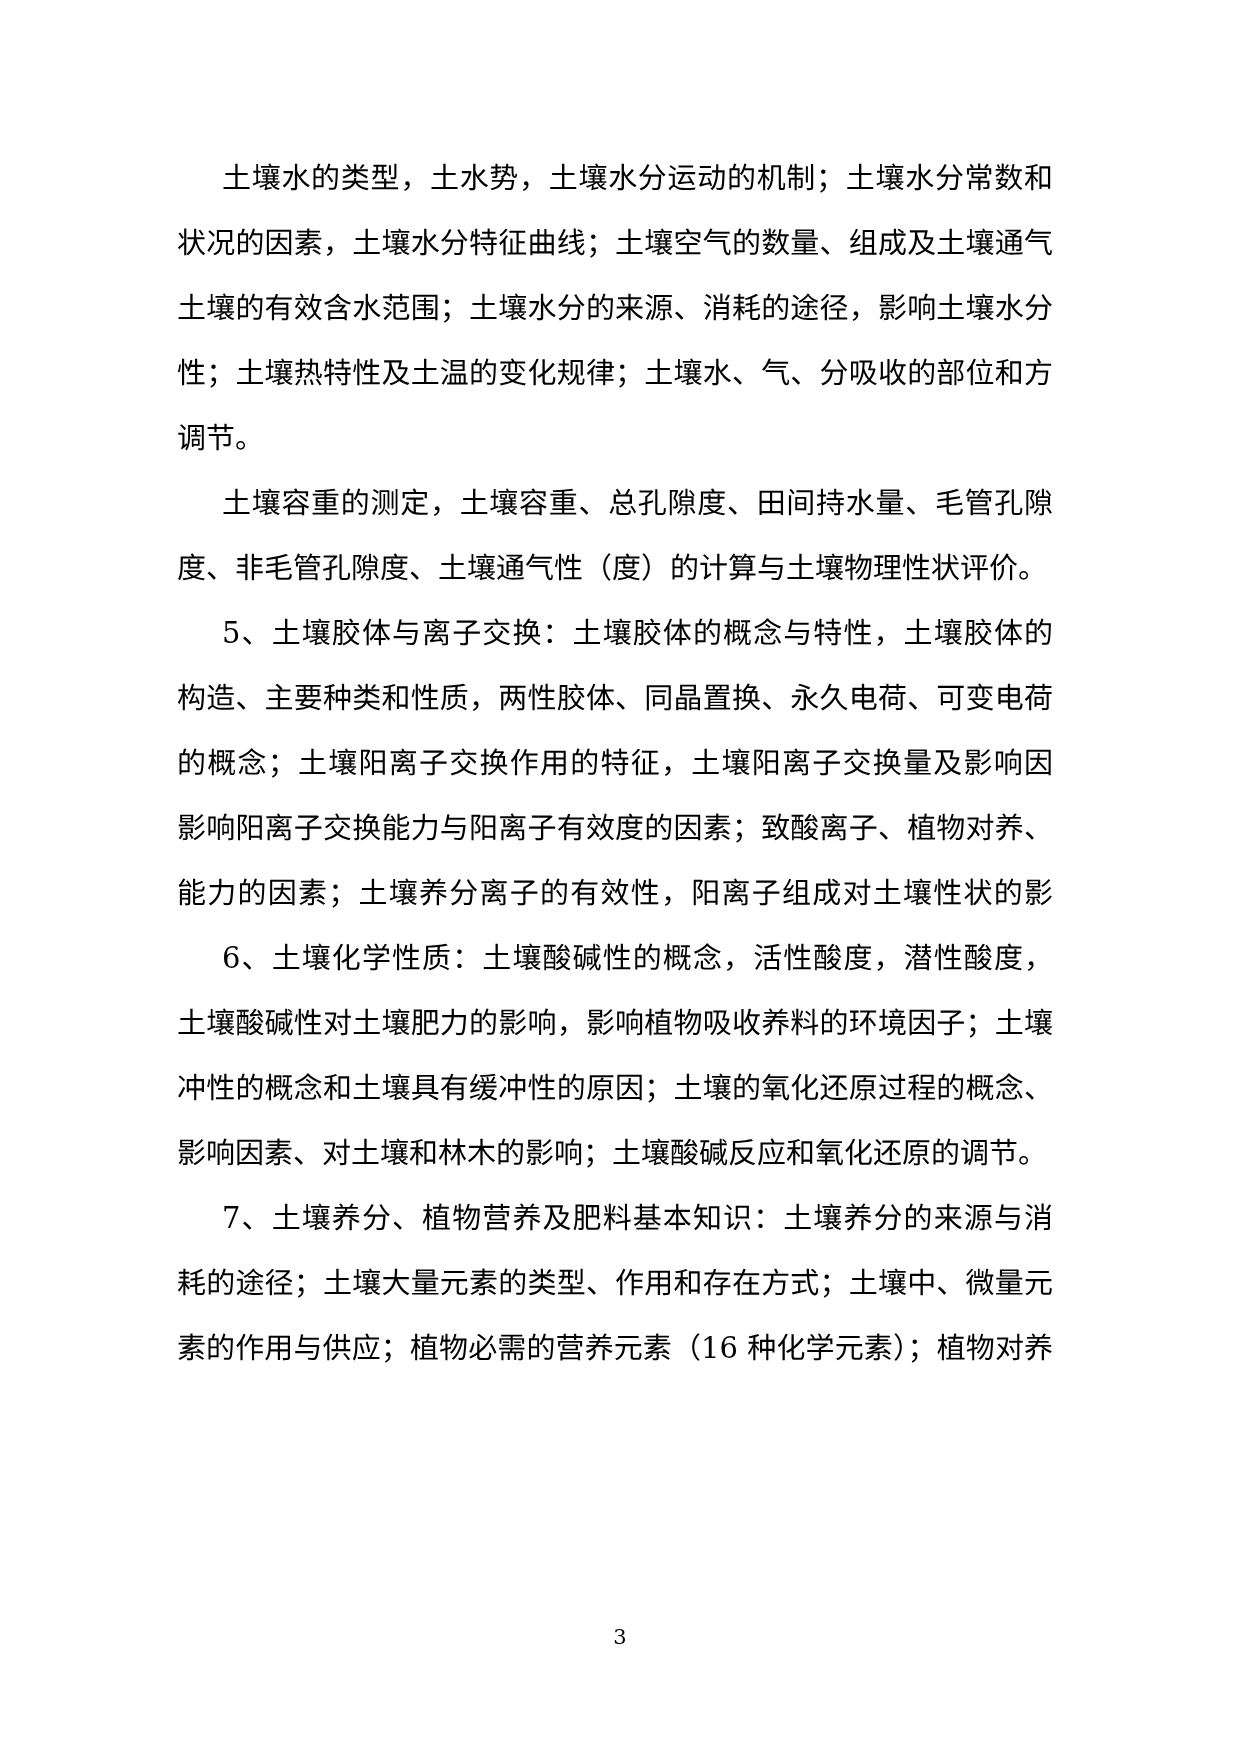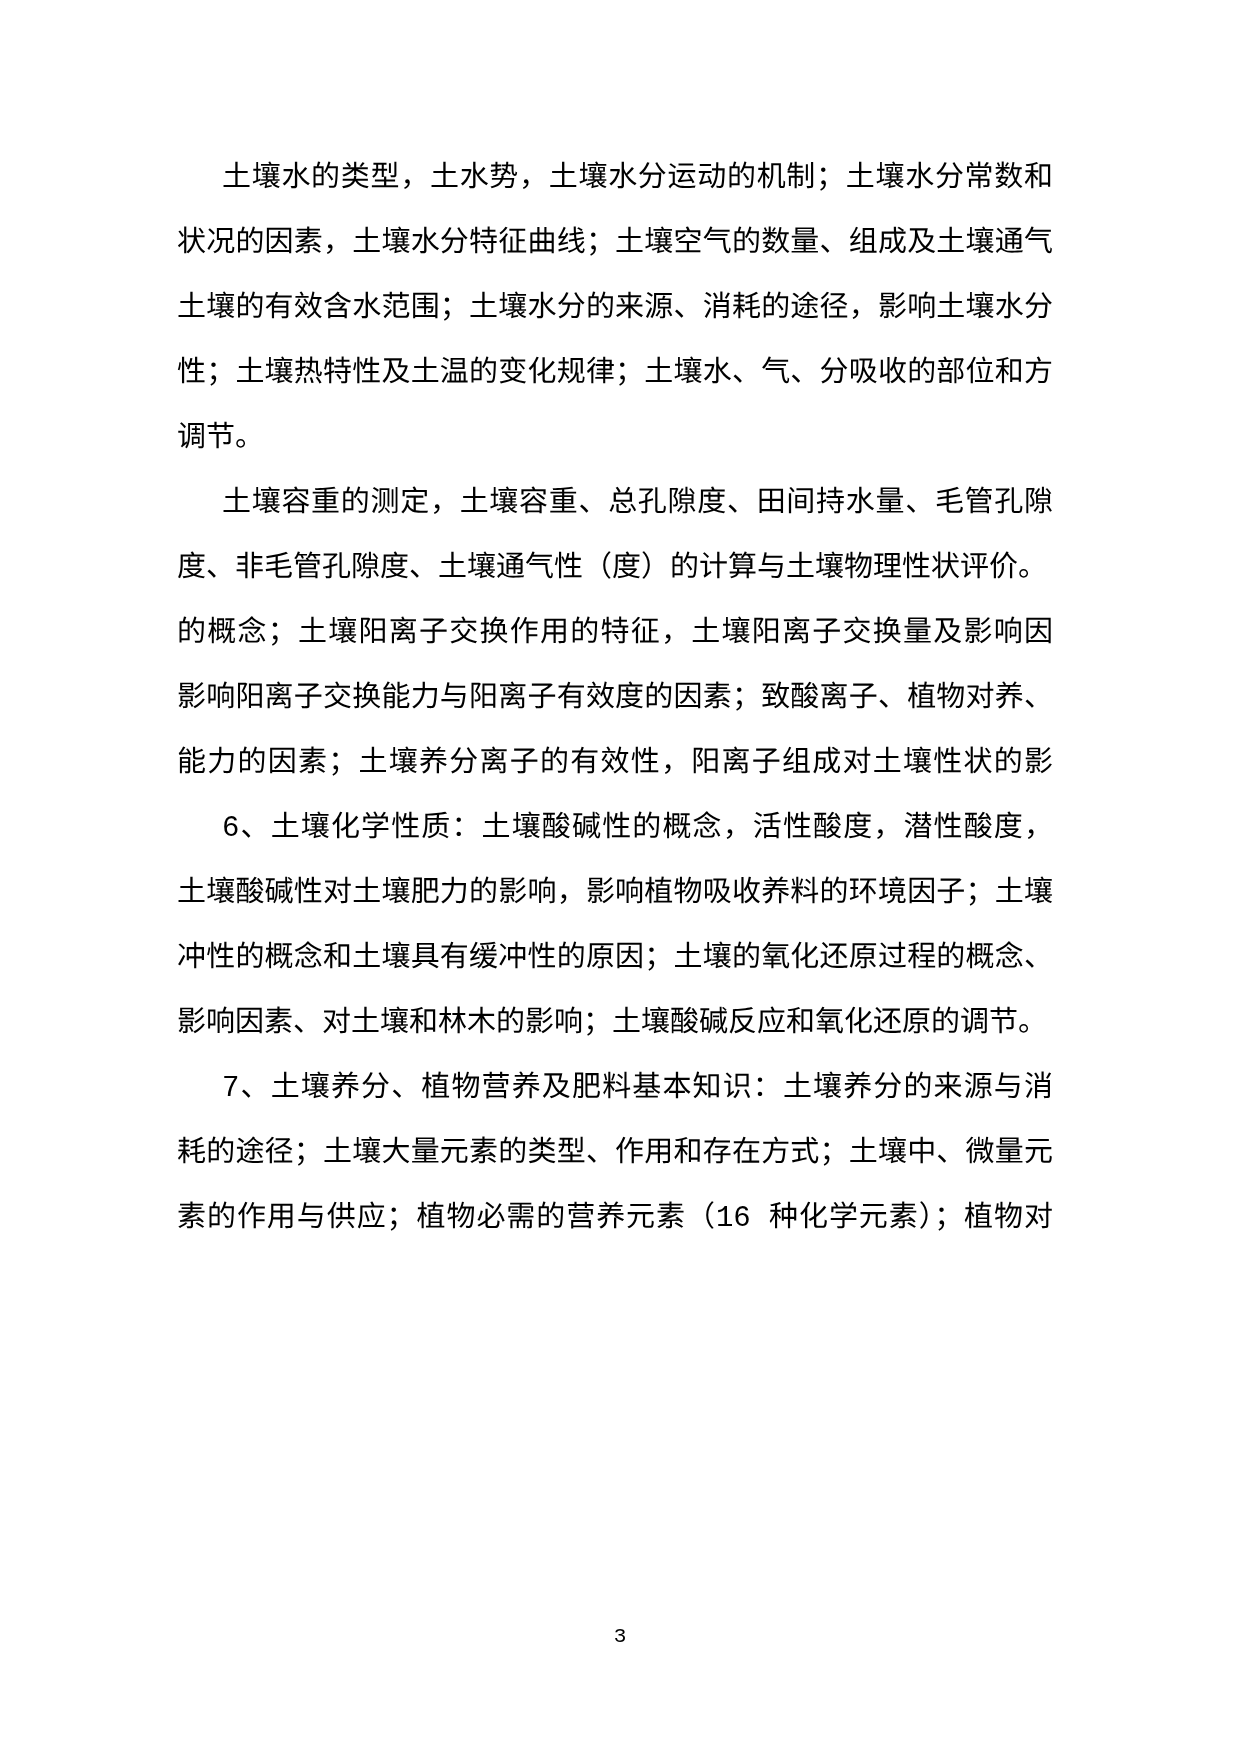--- a/index.html
+++ b/index.html
@@ -14,21 +14,20 @@
     font-family: "DejaVu Serif", "Liberation Serif", serif;
     color: #000000;
     overflow: hidden;
   }
   .page {
     position: absolute;
     left: 0; top: 0;
     width: 1240px;
     height: 1444px;
     background: #ffffff;
-    font-family: Liberation Mono, monospace;
   }
   .text-block {
     position: absolute;
     left: 177px;
     top: 146px;
     width: 876px;
     font-size: 29px;
     line-height: 65px;
     letter-spacing: 0;
   }
@@ -60,20 +59,22 @@
 
 <div class="page">
   <div class="text-block">
       <div class="text-line indent">土壤水的类型，土水势，土壤水分运动的机制；土壤水分常数和</div>
       <div class="text-line">状况的因素，土壤水分特征曲线；土壤空气的数量、组成及土壤通气</div>
       <div class="text-line">土壤的有效含水范围；土壤水分的来源、消耗的途径，影响土壤水分</div>
       <div class="text-line">性；土壤热特性及土温的变化规律；土壤水、气、分吸收的部位和方式</div>
       <div class="text-line last">调节。</div>
       <div class="text-line indent">土壤容重的测定，土壤容重、总孔隙度、田间持水量、毛管孔隙</div>
       <div class="text-line last">度、非毛管孔隙度、土壤通气性（度）的计算与土壤物理性状评价。</div>
+      <div class="text-line indent">5、土壤胶体与离子交换：土壤胶体的概念与特性，土壤胶体的</div>
+      <div class="text-line">构造、主要种类和性质，两性胶体、同晶置换、永久电荷、可变电荷</div>
       <div class="text-line">的概念；土壤阳离子交换作用的特征，土壤阳离子交换量及影响因素，</div>
       <div class="text-line">影响阳离子交换能力与阳离子有效度的因素；致酸离子、植物对养、</div>
       <div class="text-line last">能力的因素；土壤养分离子的有效性，阳离子组成对土壤性状的影响。</div>
       <div class="text-line indent">6、土壤化学性质：土壤酸碱性的概念，活性酸度，潜性酸度，</div>
       <div class="text-line">土壤酸碱性对土壤肥力的影响，影响植物吸收养料的环境因子；土壤缓</div>
       <div class="text-line">冲性的概念和土壤具有缓冲性的原因；土壤的氧化还原过程的概念、</div>
       <div class="text-line last">影响因素、对土壤和林木的影响；土壤酸碱反应和氧化还原的调节。</div>
       <div class="text-line indent">7、土壤养分、植物营养及肥料基本知识：土壤养分的来源与消</div>
       <div class="text-line">耗的途径；土壤大量元素的类型、作用和存在方式；土壤中、微量元</div>
       <div class="text-line">素的作用与供应；植物必需的营养元素（16 种化学元素）；植物对养</div>

